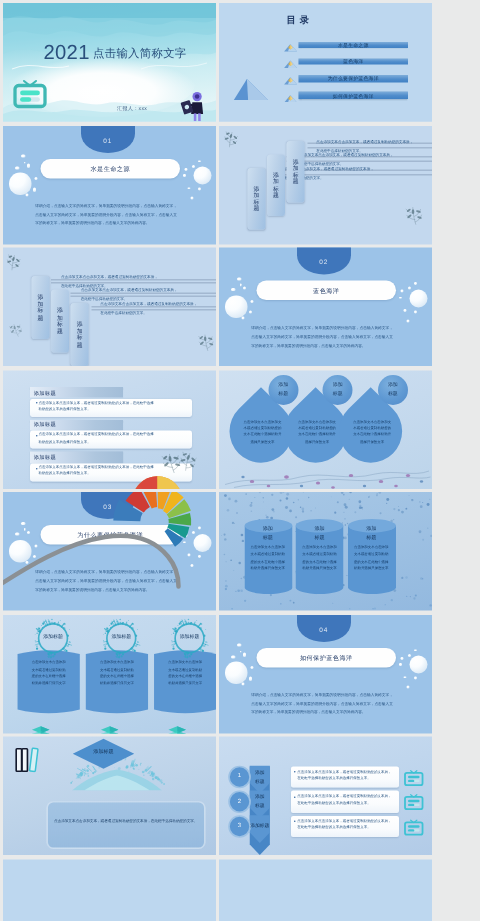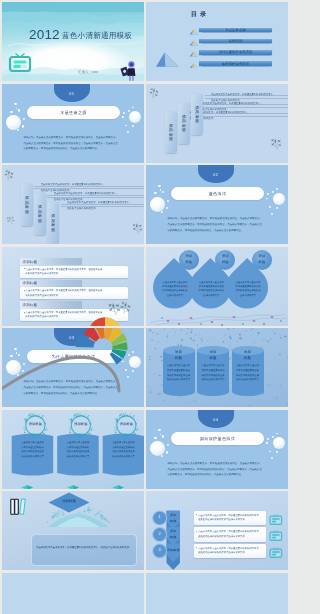--- a/index.html
+++ b/index.html
@@ -58,22 +58,22 @@
     <rect width="142" height="80" fill="url(#cvg)"></rect>
     <path d="M0 12 C14 4 24 14 36 10 C48 6 56 16 70 12 C84 8 96 18 110 13 C122 9 132 16 142 11 L142 0 L0 0 Z" fill="#5fbcd4" opacity=".55"></path>
     <path d="M0 22 C12 14 22 24 34 20 C48 15 58 26 72 21 C86 16 98 26 112 21 C124 17 134 24 142 20 L142 0 L0 0 Z" fill="#73c6da" opacity=".4"></path>
     <path d="M0 34 C16 26 26 36 40 32 C54 28 64 38 78 34 C92 30 104 39 118 35 C128 32 136 36 142 33 L142 10 L0 10 Z" fill="#9ddbe8" opacity=".45"></path>
     <ellipse cx="66" cy="54" rx="62" ry="22" fill="url(#cvw)"></ellipse>
     <path d="M0 70 C12 62 22 70 34 66 C46 62 56 70 68 67 C80 64 90 71 104 67 C116 64 130 70 142 65 L142 80 L0 80 Z" fill="#bfe7ef" opacity=".5"></path>
     <path d="M0 74 C14 68 26 75 40 72 C54 69 66 75 80 72 C94 69 108 75 122 72 C132 70 138 73 142 71 L142 80 L0 80 Z" fill="#a9dfeb" opacity=".45"></path>
     <path d="M6 44 C20 38 30 46 44 42" stroke="#ffffff" stroke-width=".7" fill="none" opacity=".7"></path>
     <path d="M92 44 C106 38 118 46 136 40" stroke="#ffffff" stroke-width=".6" fill="none" opacity=".6"></path>
   </svg>
-  <div class="txt" style="left:27px;top:25.5px;font-size:13.5px;color:#2a4f7c;font-weight:300;letter-spacing:.2px;line-height:1;">2012</div>
-  <div class="txt" style="left:60px;top:29.5px;font-size:7.6px;color:#2a4f7c;letter-spacing:.2px;line-height:1;">蓝色小清新通用模板</div>
+  <div class="txt" style="left:27px;top:25.5px;font-size:13.5px;color:#2a4f7c;font-weight:300;letter-spacing:.2px;line-height:1;">2021</div>
+  <div class="txt" style="left:60px;top:29.5px;font-size:7.6px;color:#2a4f7c;letter-spacing:.2px;line-height:1;">点击输入简称文字</div>
   <div class="txt" style="left:76px;top:68px;font-size:3.4px;color:#49688c;letter-spacing:.2px;">汇报人：xxx</div>
   <svg class="sv" style="left:6px;top:51px;" width="24" height="22" viewBox="0 0 24 22">
     <path d="M8 1 L12 4.2 L16 1" stroke="#3fb8b4" stroke-width="1.4" fill="none" stroke-linecap="round"></path>
     <rect x="2" y="4" width="20" height="14" rx="2.4" fill="none" stroke="#3fb8b4" stroke-width="2.2"></rect>
     <rect x="5.4" y="7.4" width="13.2" height="3.1" rx="1.55" fill="#49e3c8"></rect>
     <rect x="5.4" y="11.8" width="13.2" height="3.1" rx="1.55" fill="#cfe8ee"></rect>
     <rect x="5.4" y="11.8" width="7.4" height="3.1" rx="1.55" fill="#49e3c8"></rect>
   </svg>
   <svg class="sv" style="left:117px;top:58px;" width="20" height="21" viewBox="0 0 20 21">
     <circle cx="12.4" cy="4.4" r="3.1" fill="#7b6fe0"></circle>

